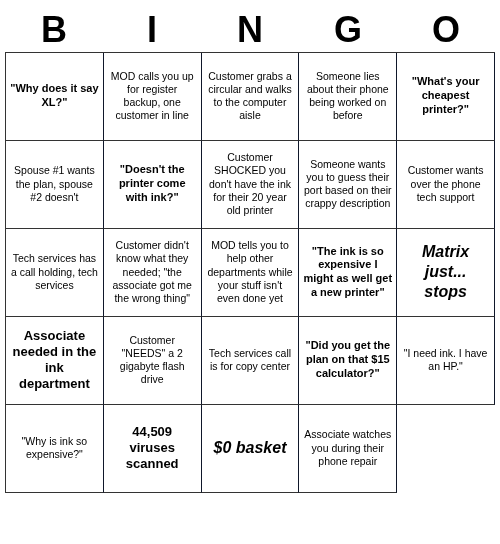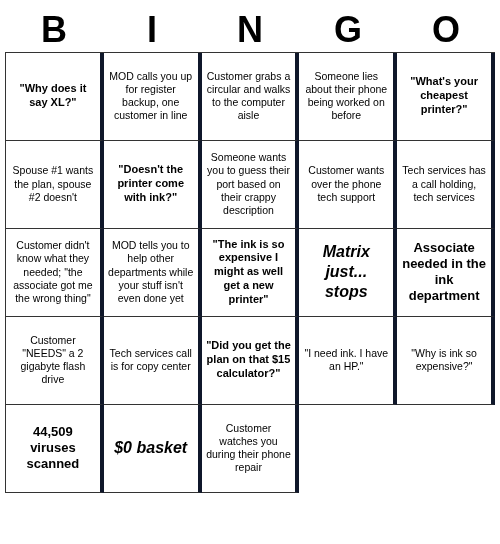--- a/index.html
+++ b/index.html
@@ -27,21 +27,21 @@
       line-height: 1.1;
       padding: 2px 0;
     }
     #bingo-grid {
       display: grid;
       grid-template-columns: repeat(5, 1fr);
       border-left: 1px solid #333;
       border-top: 1px solid #333;
     }
     .bingo-cell {
-      border-right: 4px solid #0f172a;
+      border-right: 1px solid #0f172a;
       border-bottom: 1px solid #333;
       min-height: 88px;
       padding: 4px;
       font-size: 10.5px;
       line-height: 1.25;
       display: flex;
       align-items: center;
       justify-content: center;
       text-align: center;
       vertical-align: middle;
@@ -72,30 +72,31 @@
       <div class="bingo-letter">O</div>
     </div>
   <div id="bingo-grid">
   <div class="bingo-cell quoted">"Why does it say XL?"</div>
       <div class="bingo-cell">MOD calls you up for register backup, one customer in line</div>
       <div class="bingo-cell">Customer grabs a circular and walks to the computer aisle</div>
       <div class="bingo-cell">Someone lies about their phone being worked on before</div>
       <div class="bingo-cell quoted">"What's your cheapest printer?"</div>
       <div class="bingo-cell">Spouse #1 wants the plan, spouse #2 doesn't</div>
       <div class="bingo-cell quoted">"Doesn't the printer come with ink?"</div>
+      <div class="bingo-cell">Customer SHOCKED you don't have the ink for their 20 year old printer</div>
       <div class="bingo-cell">Someone wants you to guess their port based on their crappy description</div>
       <div class="bingo-cell">Customer wants over the phone tech support</div>
       <div class="bingo-cell">Tech services has a call holding, tech services</div>
       <div class="bingo-cell">Customer didn't know what they needed; "the associate got me the wrong thing"</div>
       <div class="bingo-cell">MOD tells you to help other departments while your stuff isn't even done yet</div>
       <div class="bingo-cell quoted">"The ink is so expensive I might as well get a new printer"</div>
       <div class="bingo-cell large-text">Matrix just... stops</div>
       <div class="bingo-cell medium-text">Associate needed in the ink department</div>
       <div class="bingo-cell">Customer "NEEDS" a 2 gigabyte flash drive</div>
       <div class="bingo-cell">Tech services call is for copy center</div>
       <div class="bingo-cell quoted">"Did you get the plan on that $15 calculator?"</div>
       <div class="bingo-cell">"I need ink. I have an HP."</div>
       <div class="bingo-cell">"Why is ink so expensive?"</div>
       <div class="bingo-cell medium-text">44,509 viruses scanned</div>
       <div class="bingo-cell large-text">$0 basket</div>
-      <div class="bingo-cell">Customer watches you during their phone repair</div>
+      <div class="bingo-cell">Associate watches you during their phone repair</div>
     </div>
 </div>
 
 </body></html>

